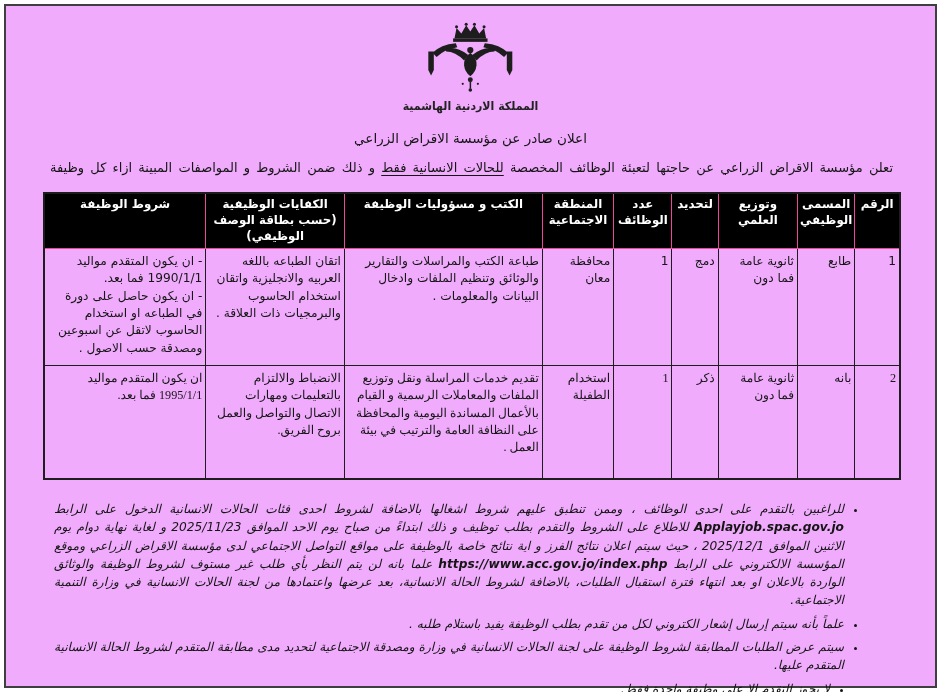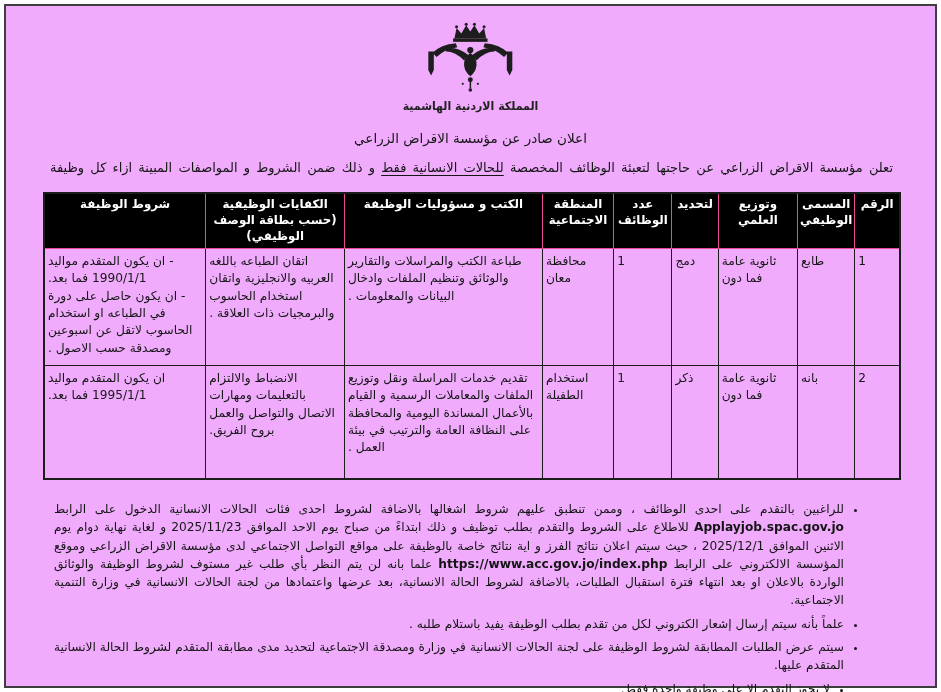--- a/index.html
+++ b/index.html
@@ -30,35 +30,35 @@
     border-collapse:collapse;table-layout:fixed;width:858px;
     margin:15px 28px 0 0;border:2px solid #1d1d1d;
   }
   table.jobs th{
     background:#000;color:#fff;font-weight:bold;font-size:11.8px;
     padding:3px 2px;line-height:1.35;border:1px solid #ec4899;
     vertical-align:top;
   }
   table.jobs td{
     border:1px solid #1d1d1d;font-size:12.2px;line-height:1.42;
-    text-align:left;vertical-align:top;padding:4px 3px;color:#161616;
+    text-align:right;vertical-align:top;padding:4px 3px;color:#161616;
   }
   td.cell-num{padding-top:4px;font-size:13px;}
   td.cell-short{padding-top:26px;}
   td.cell-short2{padding-top:14px;}
   td.cell-long{padding-top:5px;}
   .pre{white-space:pre-line;}
   tr.row-1 td{height:108px;}
-  tr.row-2 td{height:104px;}
+  tr.row-2 td{height:104px;font-family:Liberation Serif, serif;}
 
   ul.notes{
     margin:20px 85px 0 42px;padding:0;list-style:disc outside;
     font-size:12.2px;line-height:1.5;color:#151515;
   }
-  ul.notes li{margin-bottom:5px;text-align:justify;}
+  ul.notes li{margin-bottom:5px;text-align:justify;font-style:italic;}
   ul.notes li::marker{font-size:11px;}
   li.note-indented{margin-right:14px;}
   .url-text{font-weight:bold;unicode-bidi:embed;direction:ltr;}
 
   
   .crest-svg{display:block;}
 </style>
 </head>
 <body>
 

